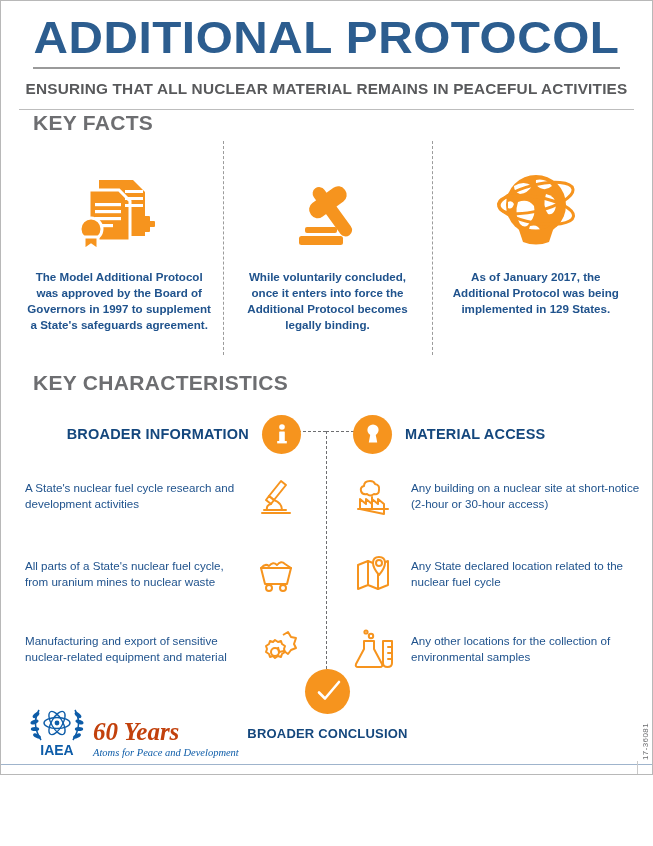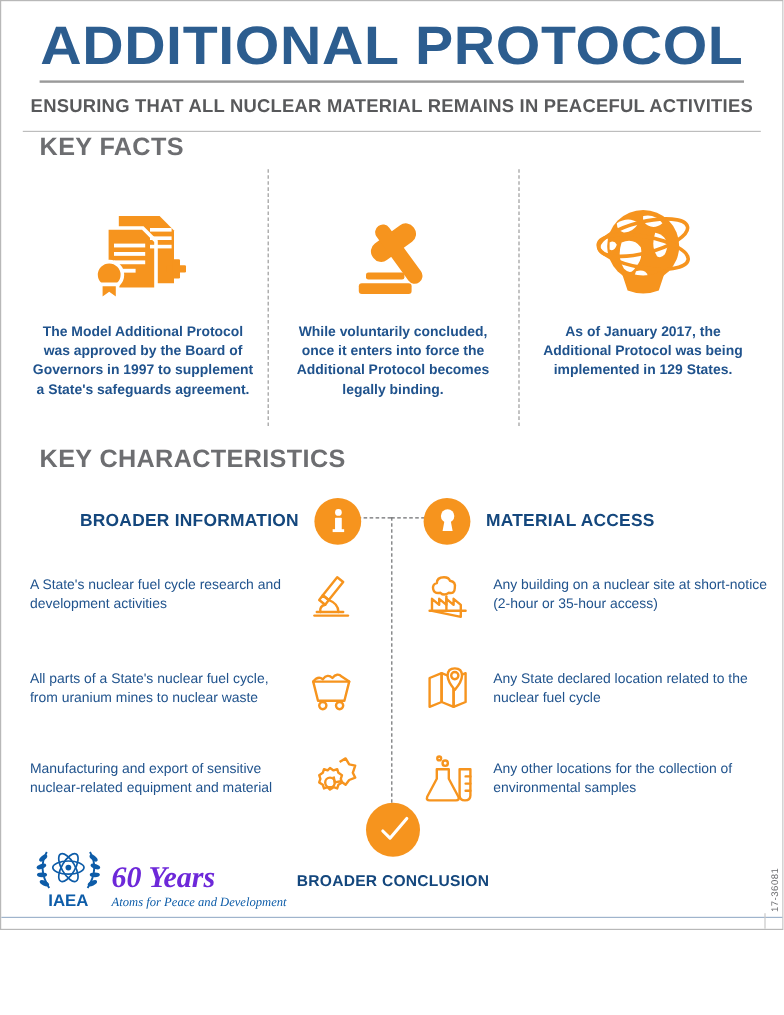--- a/index.html
+++ b/index.html
@@ -302,21 +302,21 @@
   .logo-words {
     margin-left: 4px;
     padding-bottom: 0px;
   }
   .logo-60 {
     font-family: "Liberation Serif", serif;
     font-style: italic;
     font-weight: bold;
     font-size: 25px;
     line-height: 25px;
-    color: #6d28d9;
+    color: #c2410c;
   }
   .logo-tag {
     font-family: "Liberation Serif", serif;
     font-style: italic;
     font-size: 10.5px;
     color: #0d5ca8;
     margin-top: 3px;
   }
   .doc-code {
     position: absolute;
@@ -493,21 +493,21 @@
 
       <div class="item-right r1">
         <div class="item-icon">
           <svg width="48" height="42" viewBox="0 0 48 42" fill="none" stroke="#f6941e" stroke-width="2" stroke-linecap="round" stroke-linejoin="round">
             <path d="M18 6 q-6 0 -6 5 q-4 1 -3 5 q1 4 6 3 q3 3 7 0 q5 1 5 -4 q1 -5 -4 -6 q-1 -3 -5 -3z"></path>
             <path d="M20 22 v12"></path>
             <path d="M8 34 v-10 l6 5 v-5 l6 5 v-5 l6 5 v-5 l6 5 v10 z"></path>
             <path d="M6 34 h30"></path>
           </svg>
         </div>
-        <div class="item-text">Any building on a nuclear site at short-notice (2-hour or 35-hour access)</div>
+        <div class="item-text">Any building on a nuclear site at short-notice (2-hour or 30-hour access)</div>
       </div>
 
       <div class="item-right r3">
         <div class="item-icon">
           <svg width="48" height="44" viewBox="0 0 48 44" fill="none" stroke="#f6941e" stroke-width="2" stroke-linecap="round" stroke-linejoin="round">
             <circle cx="14" cy="5" r="1.6"></circle>
             <circle cx="19" cy="9" r="2.2"></circle>
             <path d="M12 14 h10 v8 l8 15 q1 3 -2 3 h-22 q-3 0 -2 -3 l8 -15 z"></path>
             <path d="M31 14 h9 v22 q0 4 -4.5 4 q-4.5 0 -4.5 -4 z"></path>
             <path d="M36 20 h4 M36 26 h4 M36 32 h4"></path>

